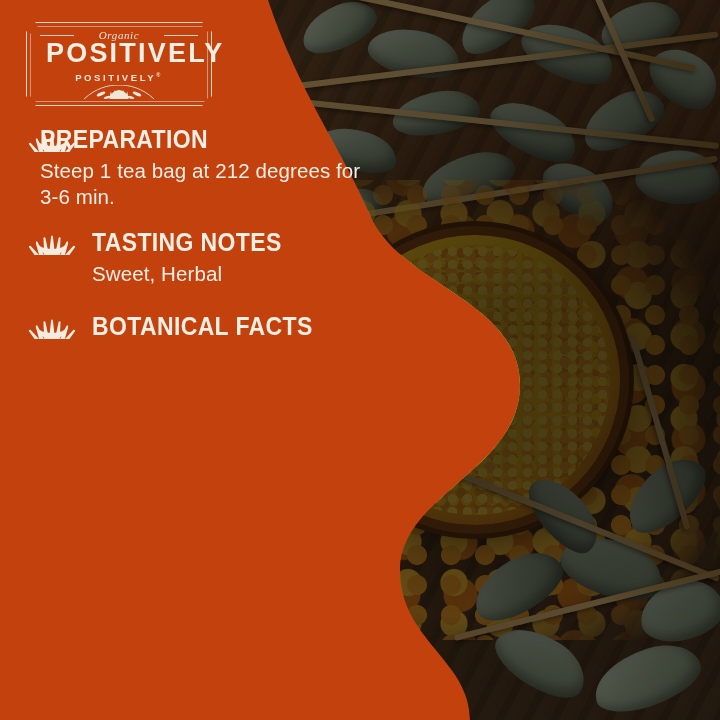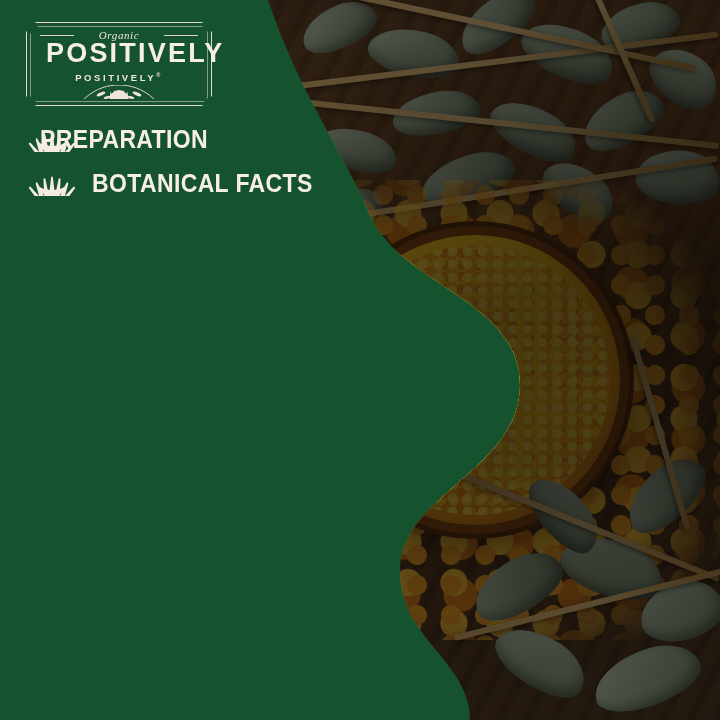--- a/index.html
+++ b/index.html
@@ -5,21 +5,21 @@
 <style>
   * { margin:0; padding:0; box-sizing:border-box; }
   html, body {
     width:720px; height:720px; overflow:hidden;
     background:#723656;
     font-family:"Liberation Sans", sans-serif;
   }
   #panel {
     position:relative;
     width:720px; height:720px;
-    background:#14532d;
+    background:#c2410c;
     overflow:hidden;
   }
 
   
   #photo-layer {
     position:absolute; inset:0;
     clip-path: path("M 268 0 L 720 0 L 720 720 L 470 720 C 470 660 400 640 400 570 C 400 495 520 470 520 385 C 520 300 400 285 370 215 C 340 145 300 95 268 0 Z");
   }
   .photo-base {
     position:absolute; inset:0;
@@ -230,23 +230,43 @@
             <path d="M31.8 24 L32.5 7.3 C32.4 6 31.1 5.7 30.6 6.9 L27.0 24 Z"></path>
             <path d="M11.1 24 L7.8 12.0 C7.6 10.7 8.8 10.0 9.6 11.0 L16.0 24 Z"></path>
             <path d="M36.9 24 L40.2 12.0 C40.4 10.7 39.2 10.0 38.4 11.0 L32.0 24 Z"></path>
             <path d="M6.6 24 L1.2 16.5 C0.4 15.4 1.3 14.2 2.5 14.8 L11.0 24 Z"></path>
             <path d="M41.4 24 L46.8 16.5 C47.6 15.4 46.7 14.2 45.5 14.8 L37.0 24 Z"></path>
             <path d="M24 24 m-3.6 0 a3.6 3.6 0 0 1 7.2 0 Z"></path>
           </g>
         </svg>
       </div>
       <div class="sec-title">PREPARATION</div>
-    </div>
-
-
+      <div class="sec-body">Steep 1 tea bag at 212 degrees for 3-6 min.</div>
+    </div>
+
+
+    <div class="section" id="sec-tasting">
+      <div class="sec-icon">
+        <svg width="48" height="30" viewBox="0 0 48 30">
+          <g fill="#f5ecdf">
+            <path d="M24 29 C13.5 29 8 21.5 8 13.5 C8 19 14 23 24 23 C34 23 40 19 40 13.5 C40 21.5 34.5 29 24 29 Z" transform="translate(0,-5)"></path>
+            <path d="M21 24 L23.1 5.5 C23.4 4.2 24.6 4.2 24.9 5.5 L27 24 Z"></path>
+            <path d="M16.2 24 L15.5 7.3 C15.6 6 16.9 5.7 17.4 6.9 L21.0 24 Z"></path>
+            <path d="M31.8 24 L32.5 7.3 C32.4 6 31.1 5.7 30.6 6.9 L27.0 24 Z"></path>
+            <path d="M11.1 24 L7.8 12.0 C7.6 10.7 8.8 10.0 9.6 11.0 L16.0 24 Z"></path>
+            <path d="M36.9 24 L40.2 12.0 C40.4 10.7 39.2 10.0 38.4 11.0 L32.0 24 Z"></path>
+            <path d="M6.6 24 L1.2 16.5 C0.4 15.4 1.3 14.2 2.5 14.8 L11.0 24 Z"></path>
+            <path d="M41.4 24 L46.8 16.5 C47.6 15.4 46.7 14.2 45.5 14.8 L37.0 24 Z"></path>
+            <path d="M24 24 m-3.6 0 a3.6 3.6 0 0 1 7.2 0 Z"></path>
+          </g>
+        </svg>
+      </div>
+      <div class="sec-title">TASTING NOTES</div>
+      <div class="sec-body">Sweet, Herbal</div>
+    </div>
 
     <div class="section" id="sec-facts">
       <div class="sec-icon">
         <svg width="48" height="30" viewBox="0 0 48 30">
           <g fill="#f5ecdf">
             <path d="M24 29 C13.5 29 8 21.5 8 13.5 C8 19 14 23 24 23 C34 23 40 19 40 13.5 C40 21.5 34.5 29 24 29 Z" transform="translate(0,-5)"></path>
             <path d="M21 24 L23.1 5.5 C23.4 4.2 24.6 4.2 24.9 5.5 L27 24 Z"></path>
             <path d="M16.2 24 L15.5 7.3 C15.6 6 16.9 5.7 17.4 6.9 L21.0 24 Z"></path>
             <path d="M31.8 24 L32.5 7.3 C32.4 6 31.1 5.7 30.6 6.9 L27.0 24 Z"></path>
             <path d="M11.1 24 L7.8 12.0 C7.6 10.7 8.8 10.0 9.6 11.0 L16.0 24 Z"></path>

